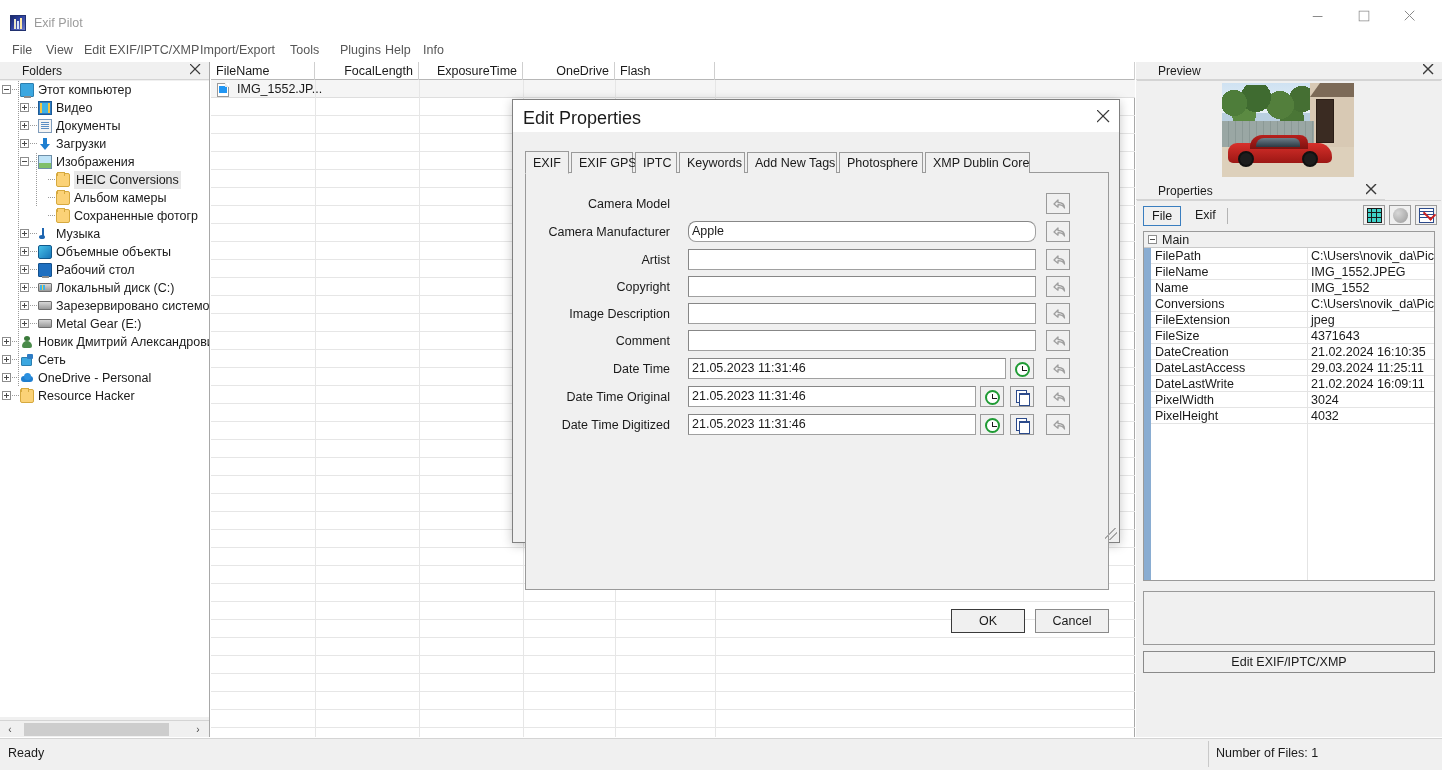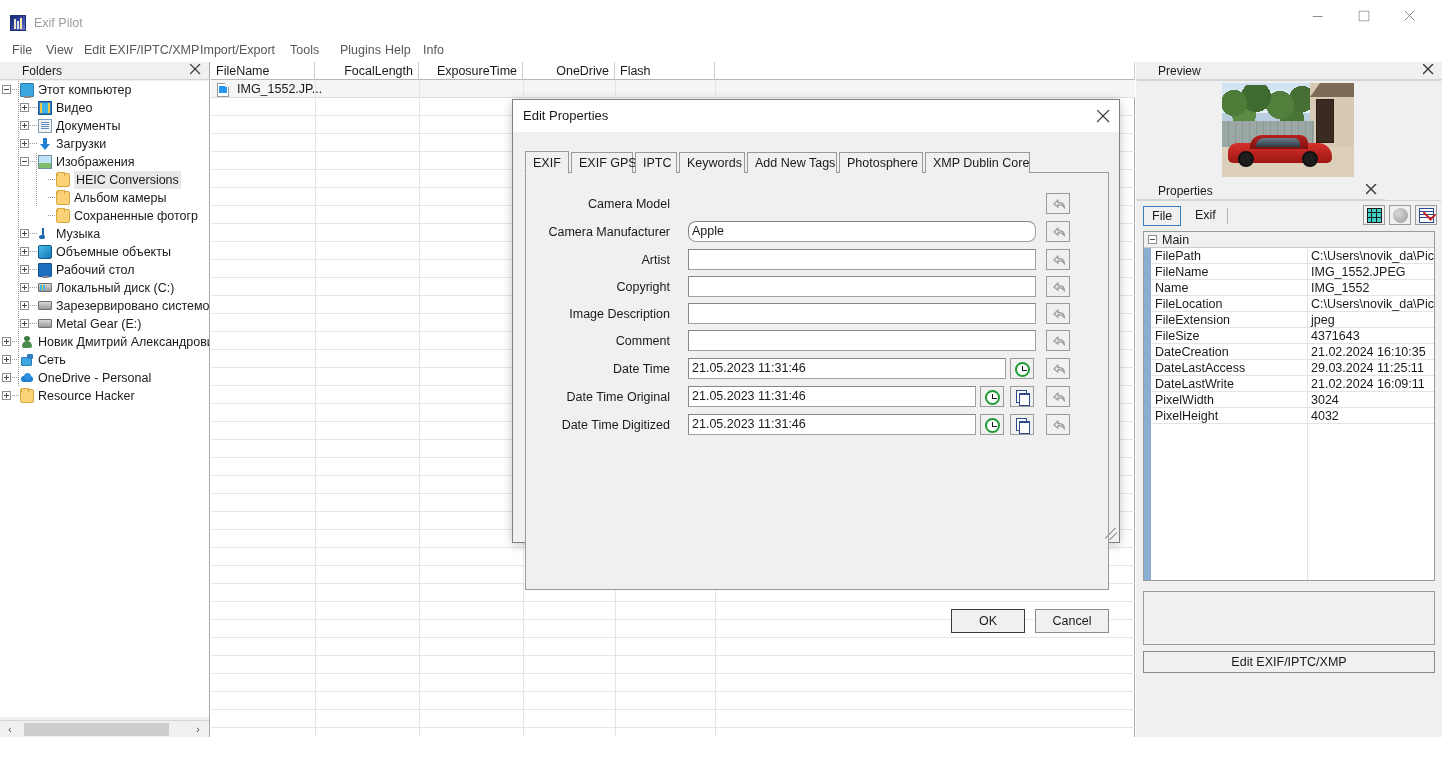--- a/index.html
+++ b/index.html
@@ -298,21 +298,21 @@
 
   
   .dialog {
     position: absolute; left: 512px; top: 99px; width: 608px; height: 444px;
     background: #f0f0f0; border: 1px solid #808080;
     box-shadow: 0 2px 10px rgba(0,0,0,0.22);
   }
   .dlg-title {
     position: absolute; left: 0; top: 0; width: 100%; height: 32px; background: #ffffff;
   }
-  .dlg-title .t { position: absolute; left: 10px; top: 8px; font-size: 13px; color: #1a1a1a; }
+  .dlg-title .t { position: absolute; left: 10px; top: 8px; font-size: 18px; color: #1a1a1a; }
   .dlg-close {
     position: absolute; right: 4px; top: 4px; width: 24px; height: 24px; cursor: default;
   }
   .dlg-close svg { position:absolute; left:6px; top:6px; }
 
   .dlg-tabs { position: absolute; left: 12px; top: 52px; height: 21px; }
   .dtab {
     position: absolute; top: 0; height: 21px; line-height: 20px; padding: 0 7px;
     font-size: 12.5px; color: #1a1a1a; background: #f0f0f0;
     border-left: 1px solid #9a9a9a; border-right: 1px solid #9a9a9a; border-top: 1px solid #9a9a9a;
@@ -896,21 +896,21 @@
               </div>
               <div class="pg-row" style="top: 32px;">
                 <span class="pg-key">FileName</span>
                 <span class="pg-val">IMG_1552.JPEG</span>
               </div>
               <div class="pg-row" style="top: 48px;">
                 <span class="pg-key">Name</span>
                 <span class="pg-val">IMG_1552</span>
               </div>
               <div class="pg-row" style="top: 64px;">
-                <span class="pg-key">FileLocation</span>
+                <span class="pg-key">Conversions</span>
                 <span class="pg-val">C:\Users\novik_da\Pict...</span>
               </div>
               <div class="pg-row" style="top: 80px;">
                 <span class="pg-key">FileExtension</span>
                 <span class="pg-val">jpeg</span>
               </div>
               <div class="pg-row" style="top: 96px;">
                 <span class="pg-key">FileSize</span>
                 <span class="pg-val">4371643</span>
               </div>
@@ -936,20 +936,25 @@
               </div>
             </div>
         </div>
 
         <div class="empty-box"></div>
         <div class="edit-btn">Edit EXIF/IPTC/XMP</div>
       </div>
     </div>
   </div>
 
+  <div class="statusbar">
+    <div class="sb-cell" style="left:8px">Ready</div>
+    <div class="sb-sep" style="left:1208px"></div>
+    <div class="sb-cell" style="left:1216px">Number of Files: 1</div>
+  </div>
 
   <div class="dialog">
     <div class="dlg-title">
       <div class="t">Edit Properties</div>
       <div class="dlg-close">
         <svg width="13" height="13" viewBox="0 0 13 13">
             <line x1="0" y1="0" x2="12" y2="12" stroke="#3a3a3a" stroke-width="1.2"></line>
             <line x1="12" y1="0" x2="0" y2="12" stroke="#3a3a3a" stroke-width="1.2"></line>
           </svg>
       </div>

